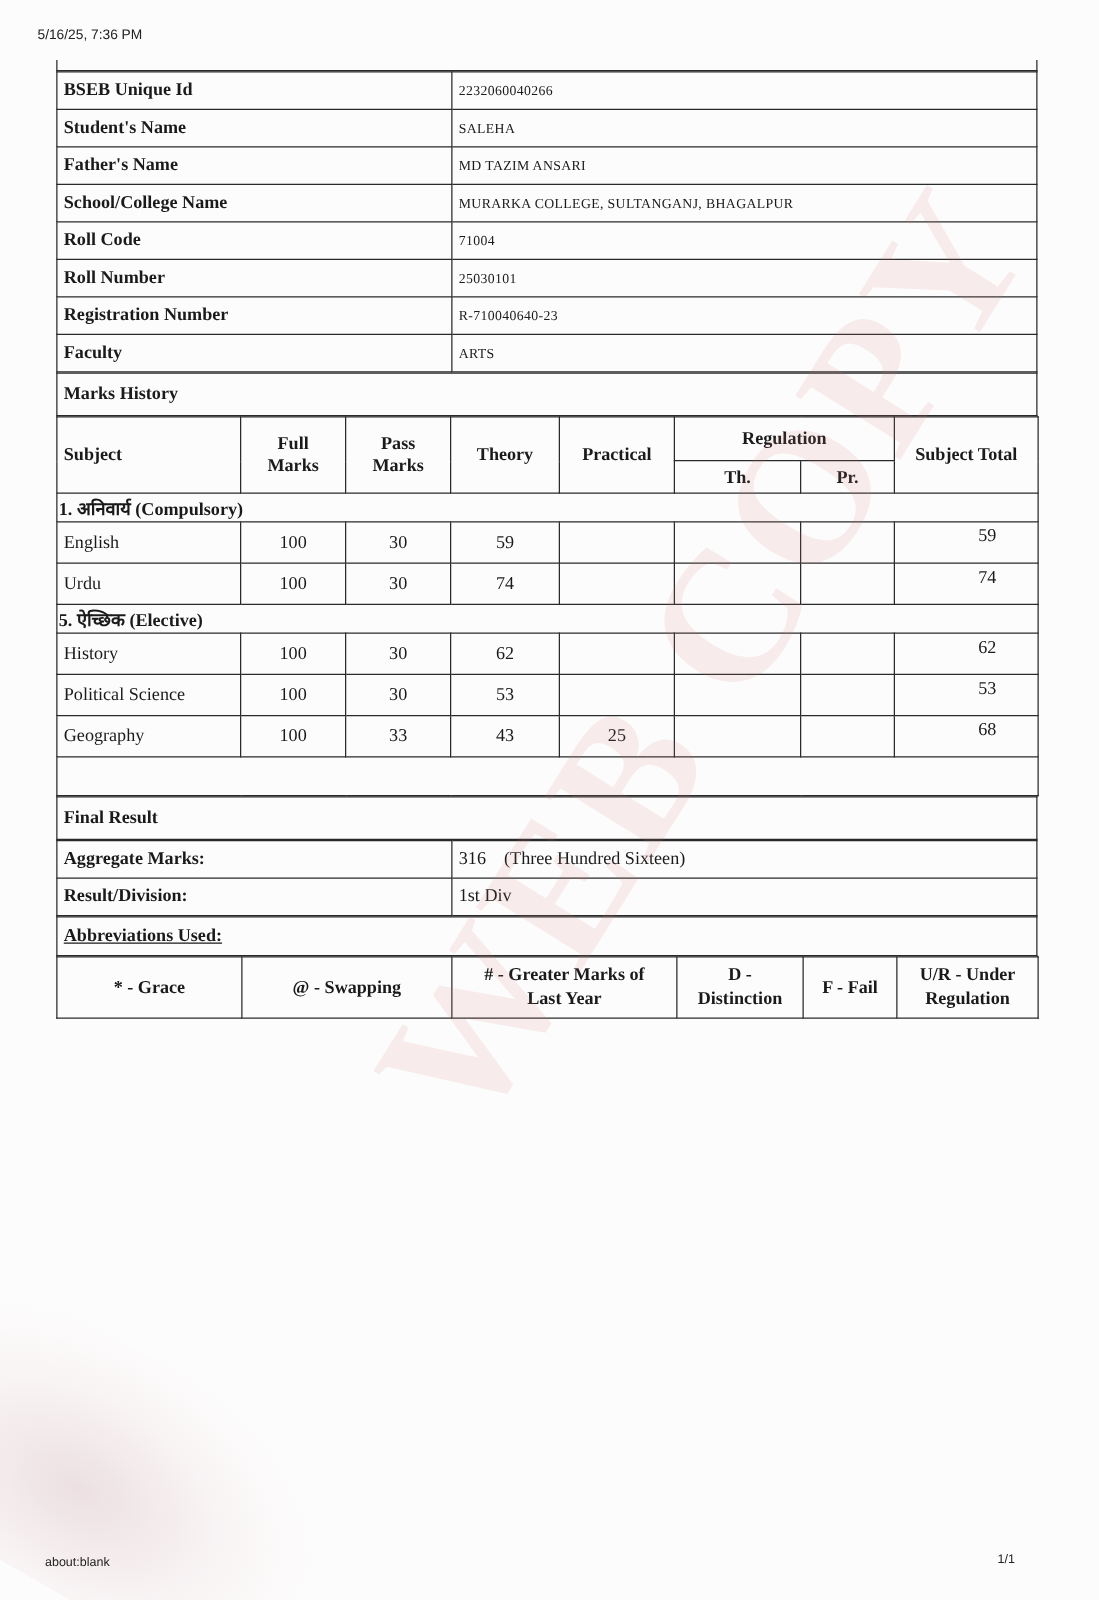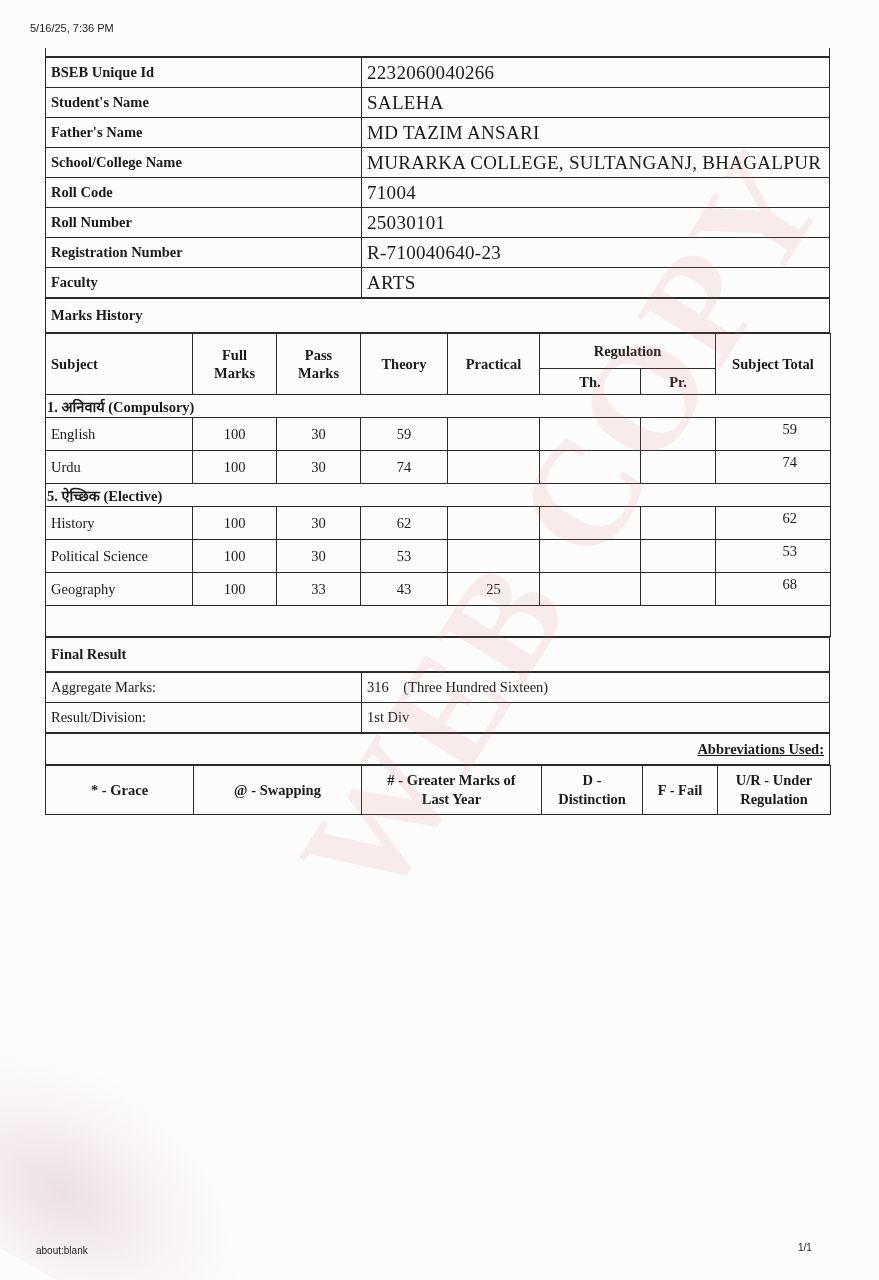--- a/index.html
+++ b/index.html
@@ -50,35 +50,35 @@
     content:""; position:absolute; left:26px; top:16px; width:12px; height:30px;
     background:#f2f2f2; border-radius:6px 6px 3px 3px;
   }
   .title-cell { text-align:center; font-weight:bold; font-size:15px; line-height:17px; padding-top:4px; }
   .title-cell div { letter-spacing:0.2px; }
 
   .gap td { height:8px; border-top:none; border-bottom:1.5px solid #2a2a2a; padding:0; }
 
   .info td { height:29px; }
   .info .lbl { width:305px; font-weight:bold; }
-  .info .val { font-size:19px; letter-spacing:0.3px; }
+  .info .val { font-size:11px; letter-spacing:0.3px; }
   .section td { height:33px; font-weight:bold; }
 
   .marks th { font-weight:bold; text-align:center; line-height:18px; }
   .marks .h1 th { height:34px; }
   .marks .h2 th { height:25px; }
   .marks td { height:29px; text-align:center; }
   .marks td.subj { text-align:left; }
   .marks td.total { text-align:right; padding-right:33px; vertical-align:top; padding-top:3px; }
   .group td { height:22px; font-weight:bold; text-align:left; padding-left:1px; border-right:1.5px solid #2a2a2a; }
   .blank-row td { height:30px; }
 
-  .res .lbl { width:305px; font-weight:normal; }
+  .res .lbl { width:305px; font-weight:bold; }
   .res td { height:29px; }
-  .abbr-title { text-align:right; font-weight:bold; text-decoration:underline; height:30px; }
+  .abbr-title { text-align:left; font-weight:bold; text-decoration:underline; height:30px; }
   .abbr td { height:48px; text-align:center; font-weight:bold; line-height:19px; }
 </style>
 </head>
 <body>
 
 <div class="smudge"></div>
 
 <div class="print-date">5/16/25, 7:36 PM</div>
 
 <div class="sheet">

